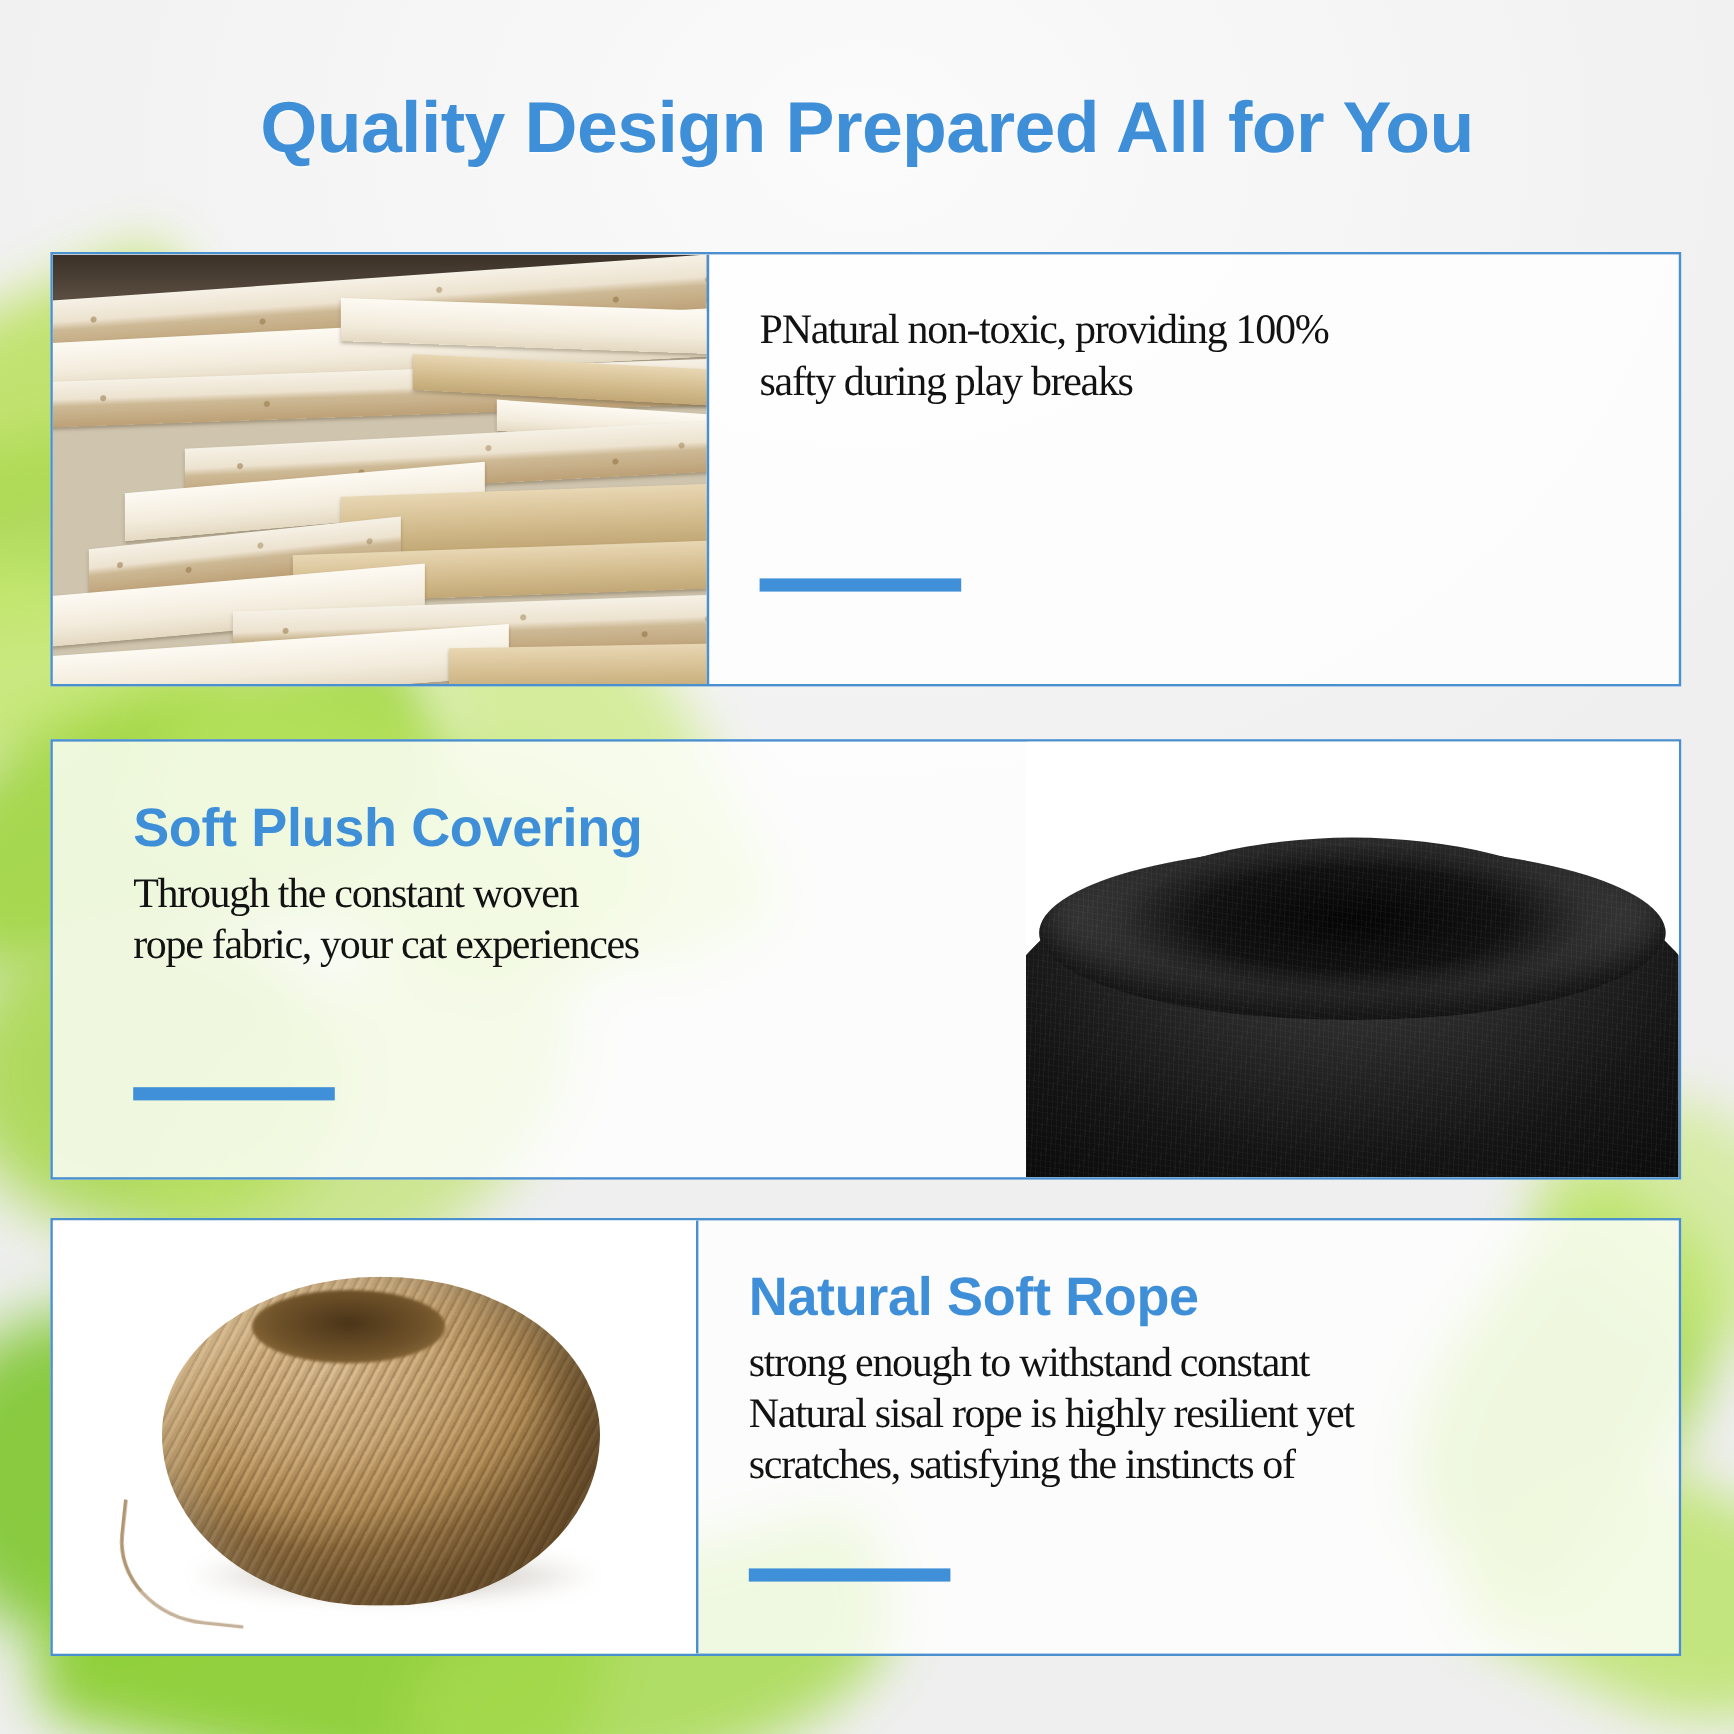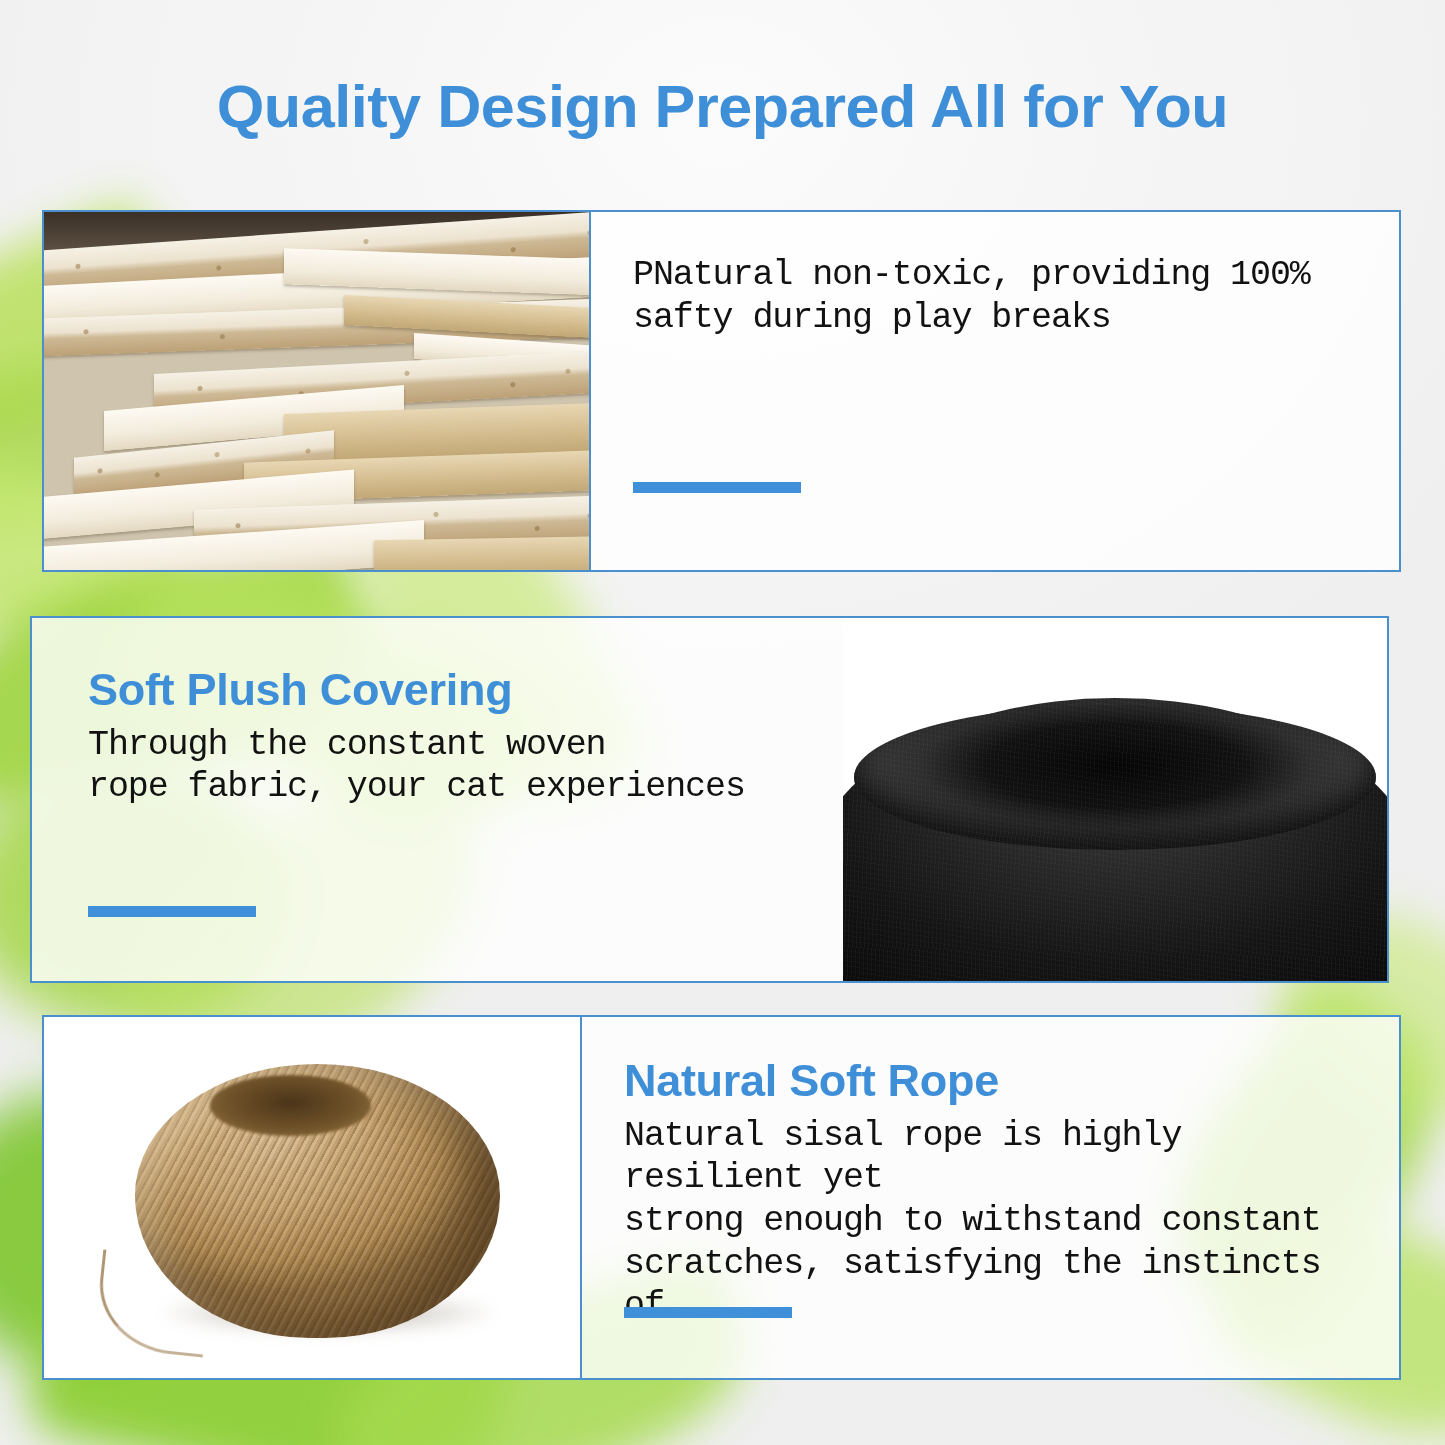--- a/index.html
+++ b/index.html
@@ -37,36 +37,36 @@
   
   .card{
     position:absolute;
     border:2px solid #4a90cf;
     background:rgba(255,255,255,.80);
     box-sizing:border-box;
     display:flex;
     overflow:hidden;
   }
   #card1{left:42px;top:210px;width:1359px;height:362px;}
-  #card2{left:30px;top:616px;width:1359px;height:367px;}
+  #card2{left:42px;top:616px;width:1359px;height:367px;padding-left:11px;}
   #card3{left:42px;top:1015px;width:1359px;height:365px;}
 
   .pane-img{position:relative;overflow:hidden;background:#fff;flex:0 0 auto;}
   .pane-txt{position:relative;flex:1 1 auto;padding:42px 40px 0 44px;box-sizing:border-box;}
 
   .divider{position:absolute;top:0;bottom:0;width:2px;background:#4a90cf;}
 
   .c-title{
     font-size:45px;font-weight:bold;color:#3e8fd8;
     letter-spacing:-0.3px;line-height:1.06;margin:0 0 10px 0;
     white-space:nowrap;
   }
   .c-body{
     font-size:35px;color:#121212;line-height:1.22;margin:0;
-    font-family:Liberation Mono, monospace;
+    font-family:Liberation Serif, serif;
     letter-spacing:-1.1px;
     font-stretch:condensed;
   }
   .c-body span{display:block;}
   .accent{
     position:absolute;height:11px;width:168px;background:#3f90d8;
   }
 
   
   .pb{position:absolute;inset:0;background:#cfc4ae;overflow:hidden;}
@@ -222,21 +222,21 @@
         <div class="ball-shadow"></div>
         <div class="ball"></div>
         <div class="ball-hole"></div>
         <div class="ball-tail"></div>
       </div>
     </div>
     <div class="divider" style="left:536px;"></div>
     <div class="pane-txt" style="padding:40px 26px 0 44px;">
       <div class="c-title">Natural Soft Rope</div>
       <p class="c-body">
+        <span>strong enough to withstand constant</span>
         <span>Natural sisal rope is highly resilient yet</span>
-        <span>strong enough to withstand constant</span>
         <span>scratches, satisfying the instincts of</span>
       </p>
       <div class="accent" style="left:44px;top:290px;"></div>
     </div>
   </div>
 
 </div>
 
 </body></html>

